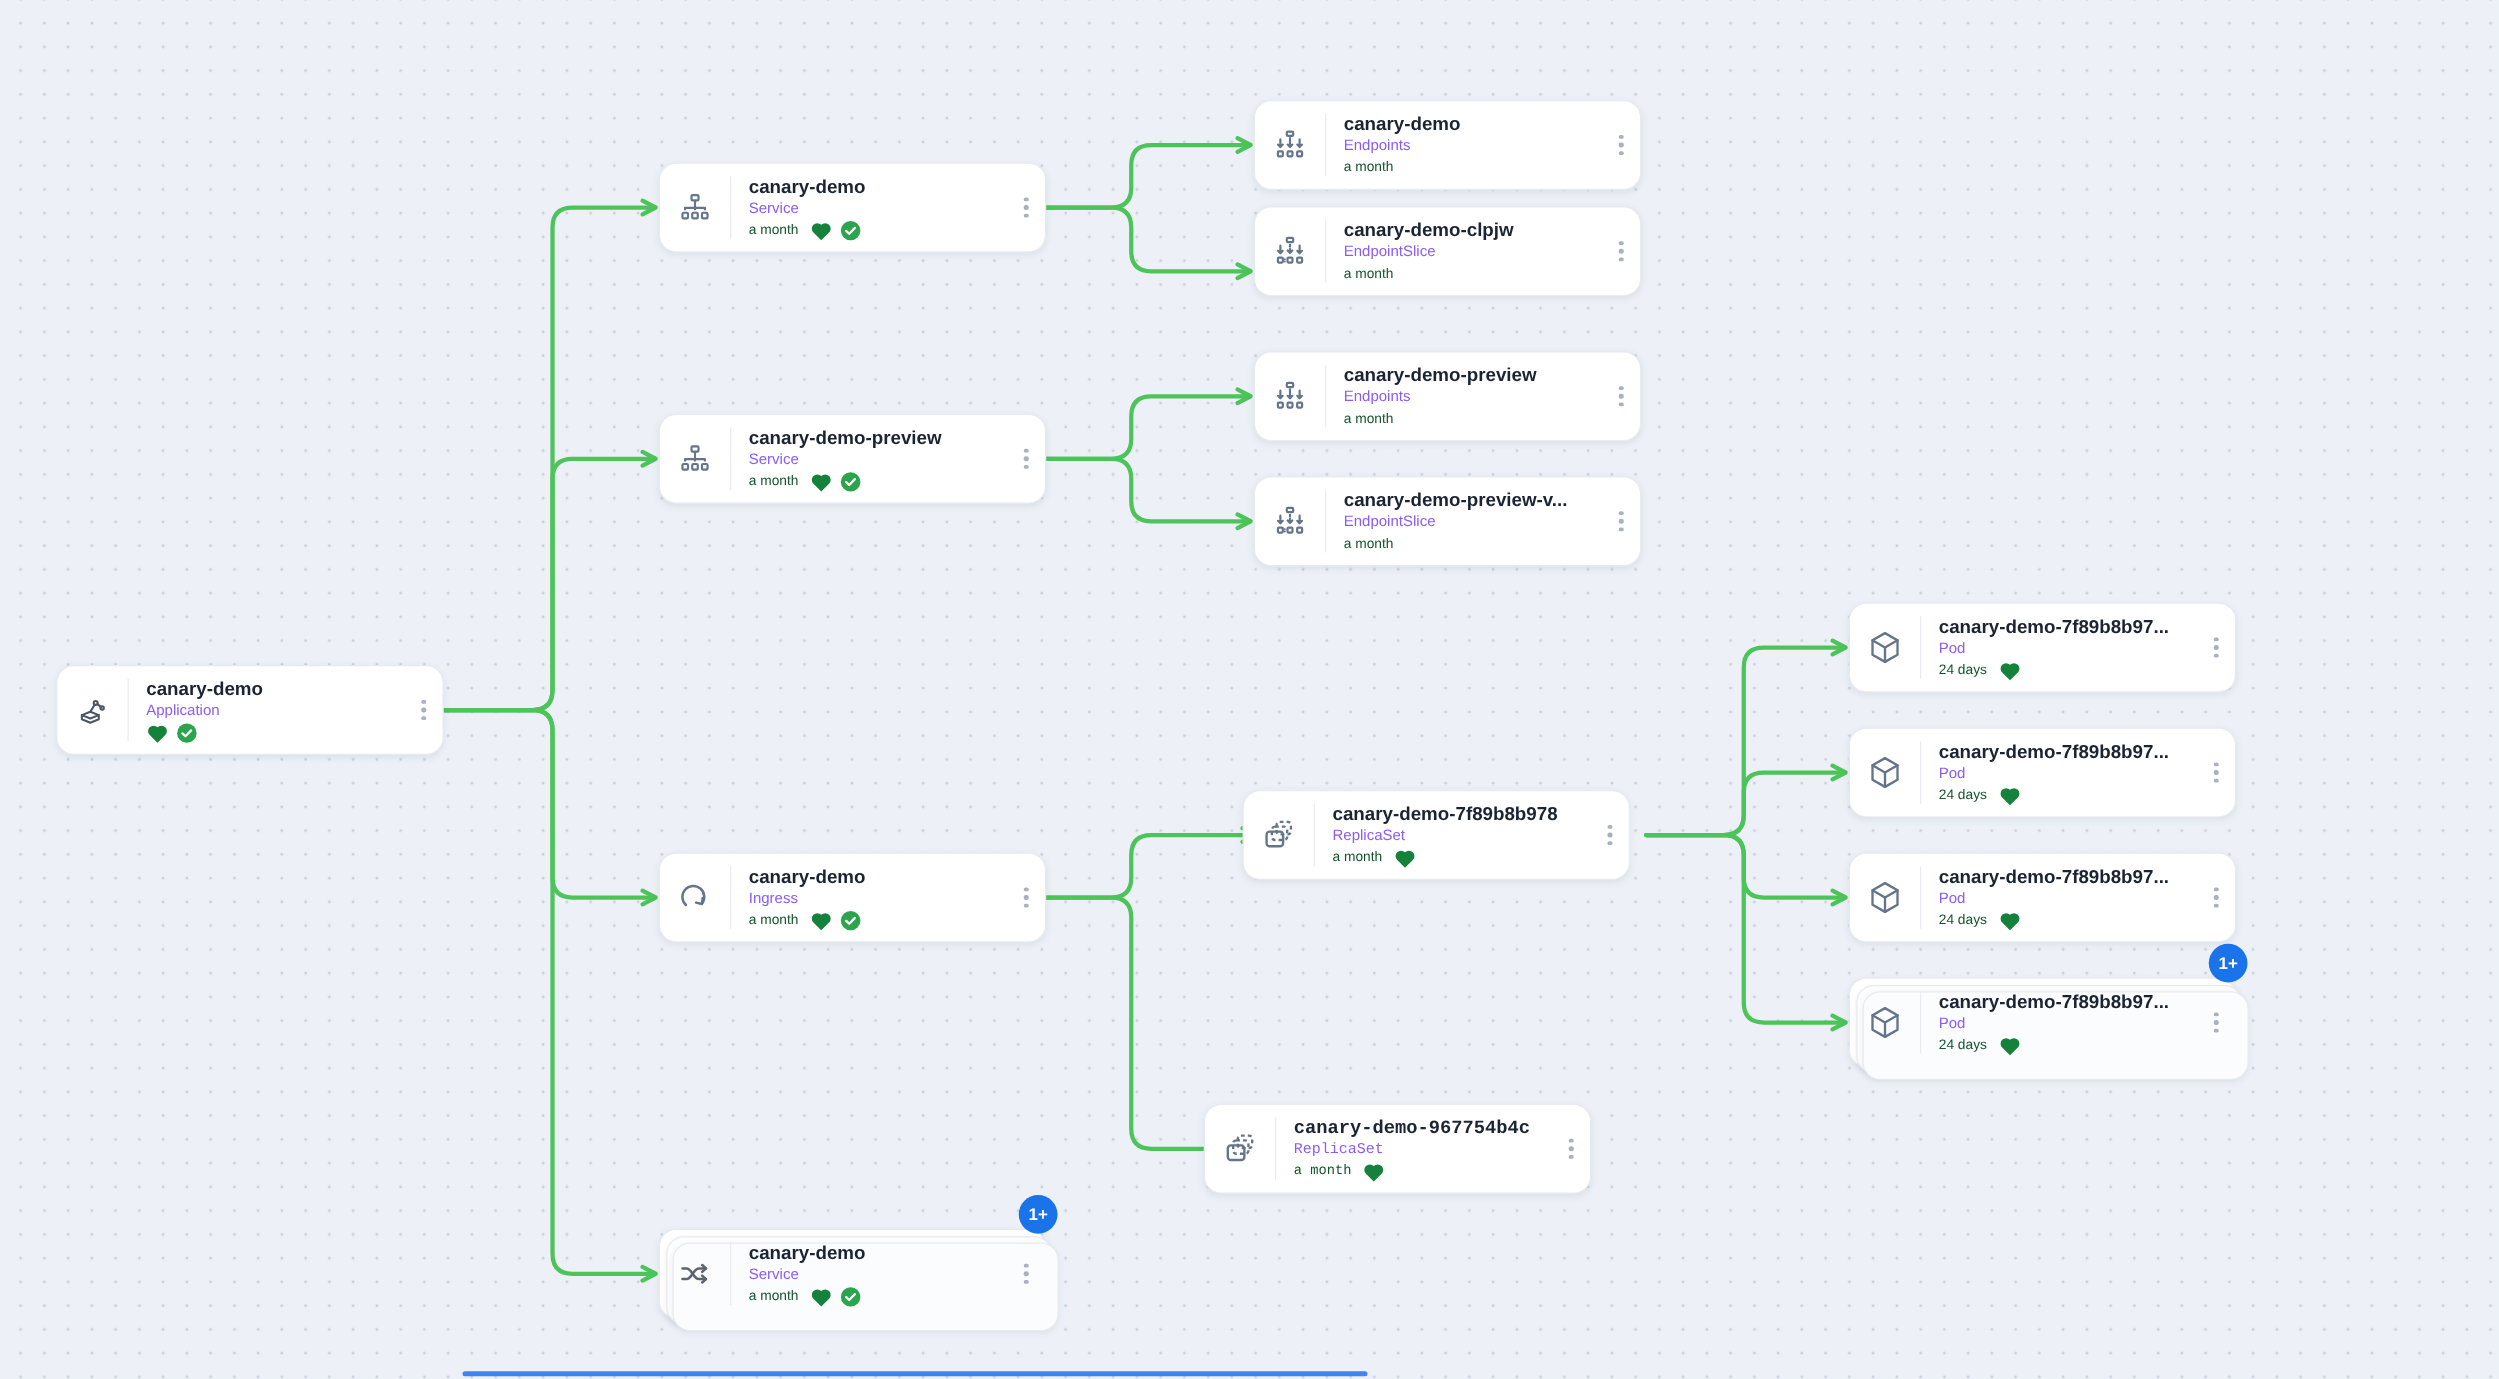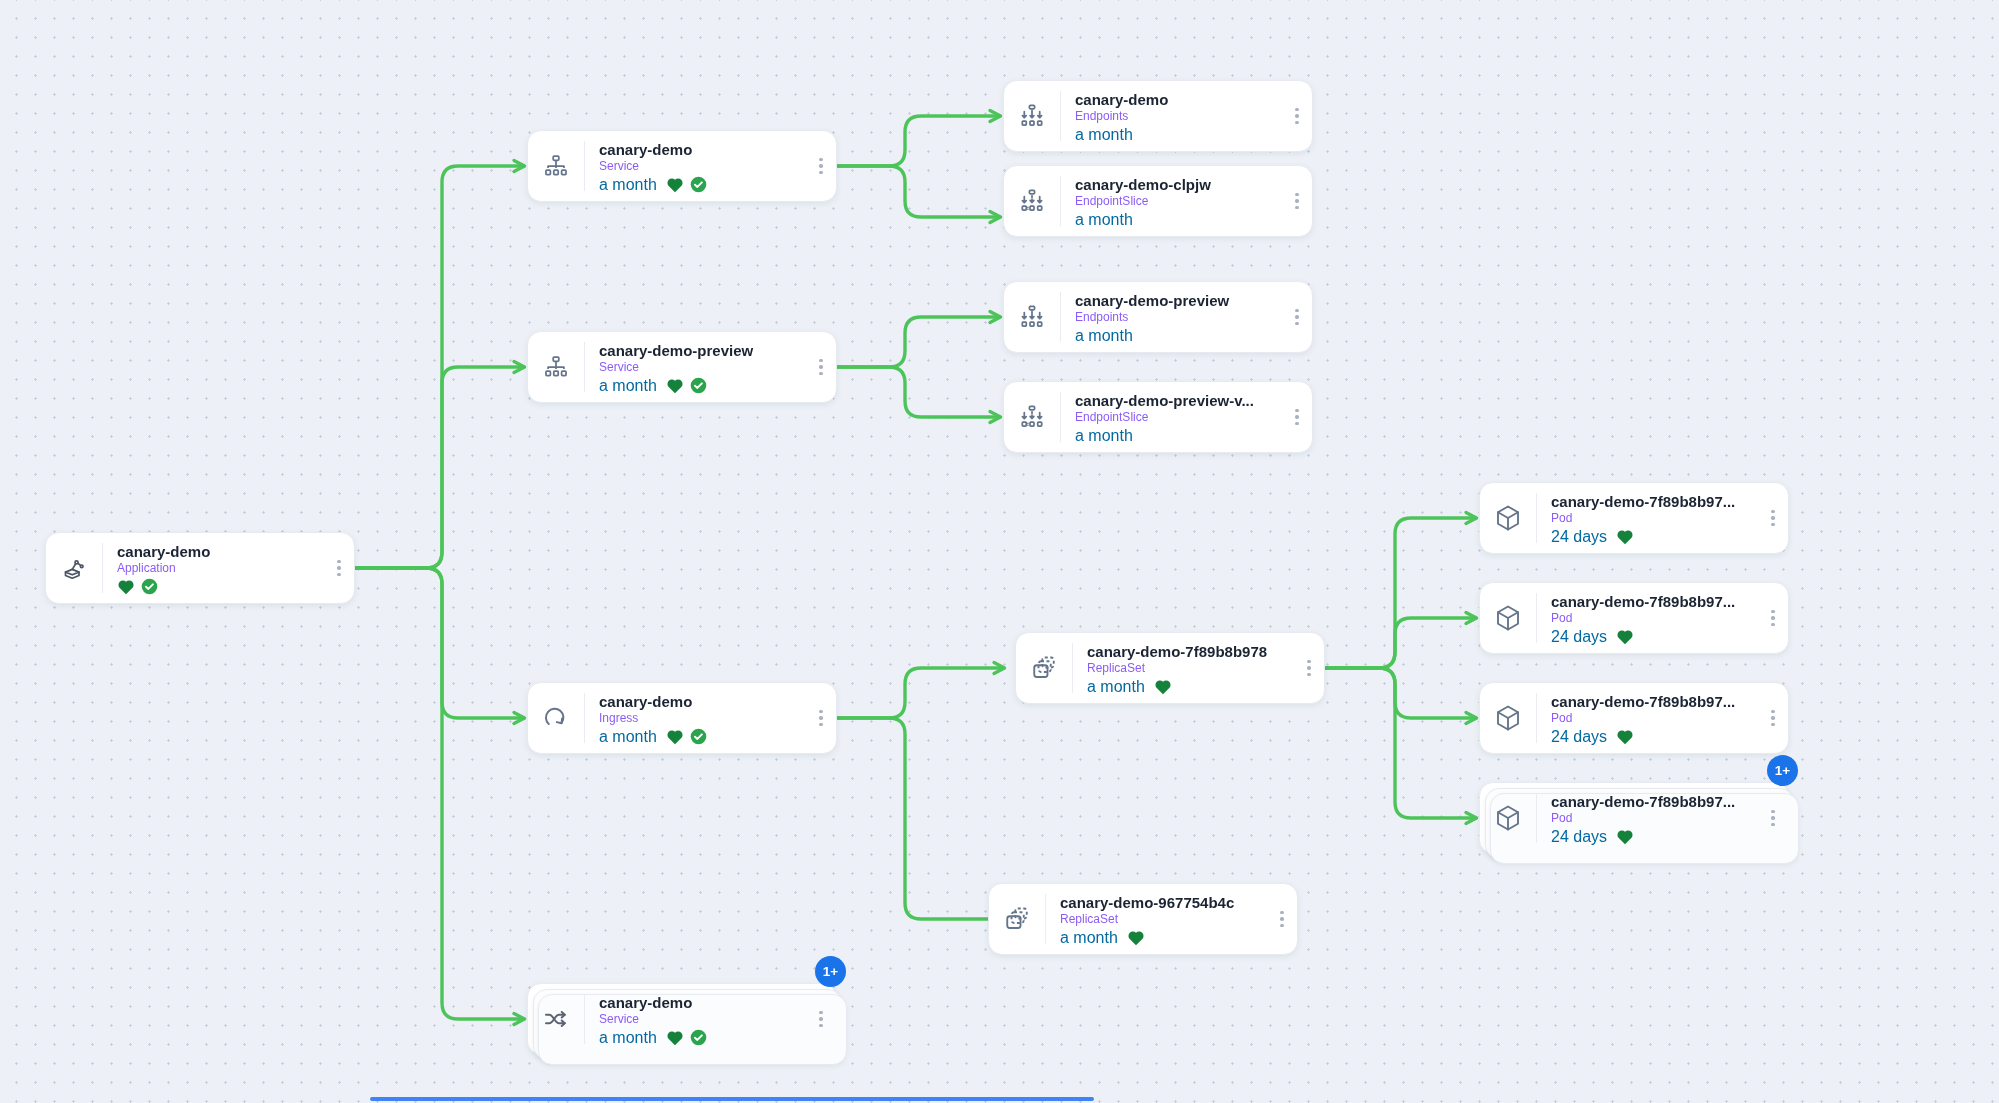--- a/index.html
+++ b/index.html
@@ -49,21 +49,21 @@
     flex:1 1 auto;min-width:0;
     padding:9px 6px 8px 14px;
     display:flex;flex-direction:column;gap:1px;
   }
   .n-name{
     font-size:15px;font-weight:600;color:#1b2433;line-height:19px;
     white-space:nowrap;overflow:hidden;max-width:205px;
   }
   .n-kind{font-size:12px;color:#8b5cf6;line-height:15px;}
   .n-age-row{display:flex;align-items:center;gap:9px;line-height:17px;min-height:17px;margin-top:1px;}
-  .n-age{font-size:16px;color:#0369a1;}
+  .n-age{font-size:11px;color:#14532d;}
   .health{display:flex;align-items:center;gap:6px;}
   .menu{
     flex:0 0 30px;display:flex;flex-direction:column;
     align-items:center;justify-content:center;gap:3px;cursor:pointer;
   }
   .menu i{width:3.4px;height:3.4px;border-radius:50%;background:#a9b1c0;display:block;}
   .badge{
     position:absolute;top:-28px;right:-10px;z-index:4;
     width:31px;height:31px;border-radius:50%;
     color:#fff;font-size:13.5px;font-weight:700;
@@ -335,21 +335,21 @@
               </svg>
             </span>
       </div>
     </div>
     <div class="menu">
           <i></i>
           <i></i>
           <i></i>
         </div>
   </div>
-      <div class="card" style="left: 1015px; top: 632px;">
+      <div class="card" style="left: 994px; top: 632px;">
     <div class="icon-box">
           <svg width="30" height="30" viewBox="0 0 24 24" fill="none" stroke="#64748b" stroke-width="1.5" stroke-linejoin="round">
             <rect x="10.6" y="3.6" width="9.2" height="8" rx="2" stroke-dasharray="2.4 2"></rect>
             <rect x="7.6" y="6.6" width="9.8" height="8.6" rx="2" stroke-dasharray="2.4 2"></rect>
             <rect x="4.2" y="9.8" width="10.6" height="9.4" rx="2"></rect>
           </svg>
         </div>
     <div class="txt">
       <div class="n-name">canary-demo-7f89b8b978</div>
       <div class="n-kind">ReplicaSet</div>
@@ -361,21 +361,21 @@
               </svg>
             </span>
       </div>
     </div>
     <div class="menu">
           <i></i>
           <i></i>
           <i></i>
         </div>
   </div>
-      <div class="card" style="left: 988px; top: 883px;">
+      <div class="card" style="left: 963px; top: 883px; font-family: Liberation Mono, monospace;">
     <div class="icon-box">
           <svg width="30" height="30" viewBox="0 0 24 24" fill="none" stroke="#64748b" stroke-width="1.5" stroke-linejoin="round">
             <rect x="10.6" y="3.6" width="9.2" height="8" rx="2" stroke-dasharray="2.4 2"></rect>
             <rect x="7.6" y="6.6" width="9.8" height="8.6" rx="2" stroke-dasharray="2.4 2"></rect>
             <rect x="4.2" y="9.8" width="10.6" height="9.4" rx="2"></rect>
           </svg>
         </div>
     <div class="txt">
       <div class="n-name">canary-demo-967754b4c</div>
       <div class="n-kind">ReplicaSet</div>

